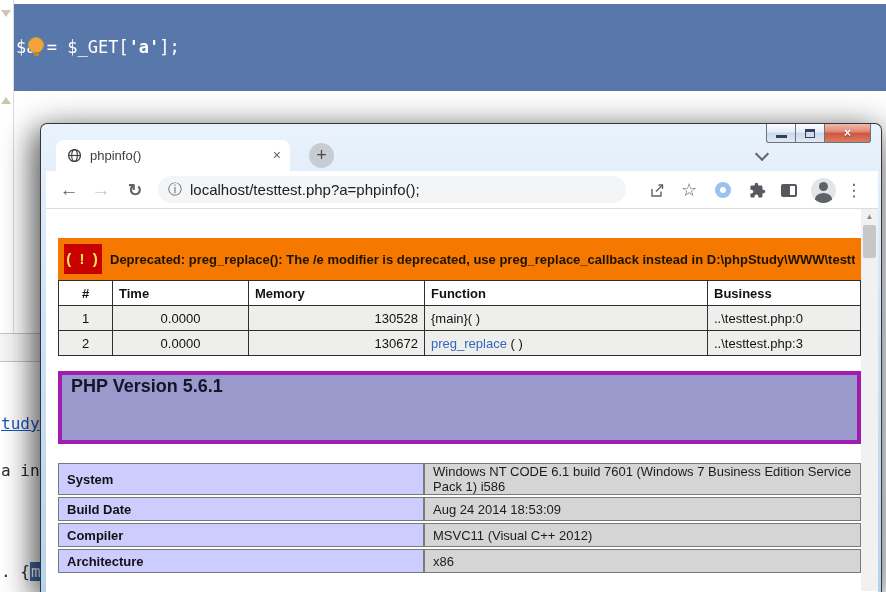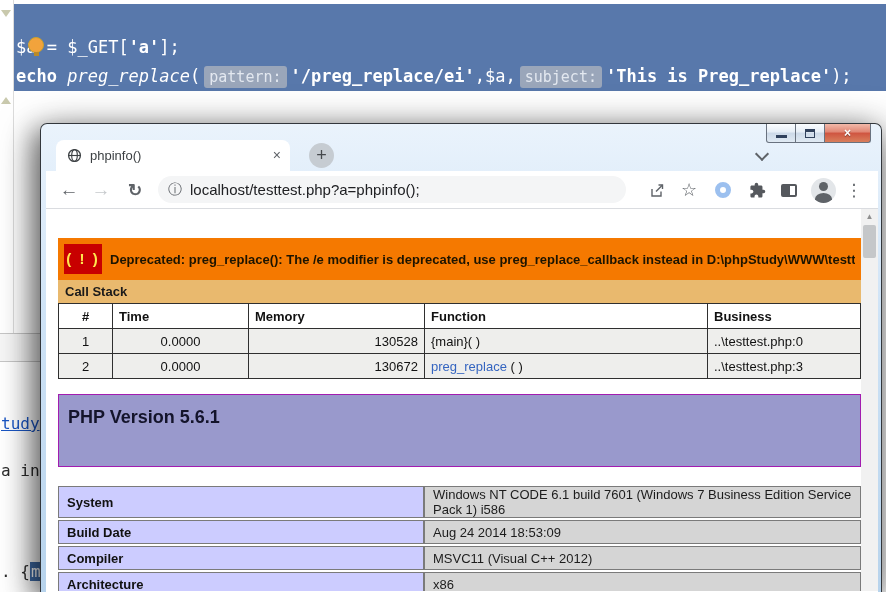--- a/index.html
+++ b/index.html
@@ -92,40 +92,39 @@
     letter-spacing:2px; text-align:center; line-height:30px; }
   .warn-msg { margin-left:8px; font-size:13px; font-weight:bold; color:#1c1400; white-space:nowrap; overflow:hidden; }
   .cs-bar { height:23px; background:#e9b96e; font-size:13px; font-weight:bold; color:#1a1a1a; line-height:23px; padding-left:7px; }
   table.cs { width:100%; border-collapse:collapse; font-size:13px; color:#111; background:#eeeeec; }
   table.cs th, table.cs td { border:1px solid #2f2f2f; padding:4px 6px; height:25px; }
   table.cs th { background:#fff; font-weight:bold; text-align:left; }
   .cw-num { width:54px; } .cw-time { width:136px; } .cw-mem { width:176px; } .cw-fn { width:283px; }
   td.c-num { text-align:center; } td.c-time { text-align:center; } td.c-mem { text-align:right; }
   .fn-link { color:#3565c0; }
   .gap15 { height:15px; } .gap17 { height:17px; }
-  .version-box { height:73px; background:#9999cc; border:1px solid #a21caf; padding:12px 9px; }
+  .version-box { height:73px; background:#9999cc; border:4px solid #a21caf; padding:1px 9px; }
   .version-title { font-size:18px; font-weight:bold; color:#14142b; }
   table.info { width:100%; border-collapse:separate; border-spacing:0 2px; font-size:13px; }
   table.info td { border:1px solid #7a7a7a; height:24px; padding-left:8px; }
   td.i-label { width:366px; background:#ccccff; font-weight:bold; color:#111; }
   td.i-value { background:#d5d5d5; color:#1c1c1c;margin-left:32px; }
 </style>
 </head>
 <body>
 
 <div class="stage">
 
   <div class="editor">
     <div class="gutter-line"></div>
     <div class="sel-band"></div>
     <div class="fold fold-top"></div>
     <div class="fold fold-bot"></div>
 
     <div class="code-line cl2"><span>$a</span><span> = </span><span>$_GET[</span><span class="str">'a'</span><span>];</span></div>
-    <div class="code-line cl3"><span class="kw">echo </span><span class="fn">preg_replace</span><span>(</span><span class="chip">pattern:</span><span class="str">'/preg_replace/ei'</span><span>,$a,</span><span class="chip">subject:</span><span class="str">'This is Preg_replace'</span><span>);</span></div>
     <div class="code-line cl4">
       <span class="sel-tail">?&gt;</span>
     </div>
     <div class="bulb"></div>
 
     <div class="panel-band"></div>
     <div class="divider d1"></div>
     <div class="divider d2"></div>
 
     <div class="frag frag-link">tudy</div>
@@ -190,21 +189,20 @@
           </div>
         <div class="tb-ic dots">⋮</div>
       </div>
 
       <div class="contentarea">
         <div class="pagebody">
           <div class="warn">
             <div class="warn-badge">( ! )</div>
             <div class="warn-msg"><span>Deprecated</span><span>: preg_replace(): The /e modifier is deprecated, use preg_replace_callback instead in D:\phpStudy\WWW\testtest.php on line 3</span></div>
           </div>
-          <div class="cs-bar">Call Stack</div>
           <table class="cs">
             <tbody>
                 <tr>
               <th class="cw-num" style="text-align:center">#</th>
               <th class="cw-time">Time</th>
               <th class="cw-mem">Memory</th>
               <th class="cw-fn">Function</th>
               <th>Business</th>
             </tr>
             <tr>

